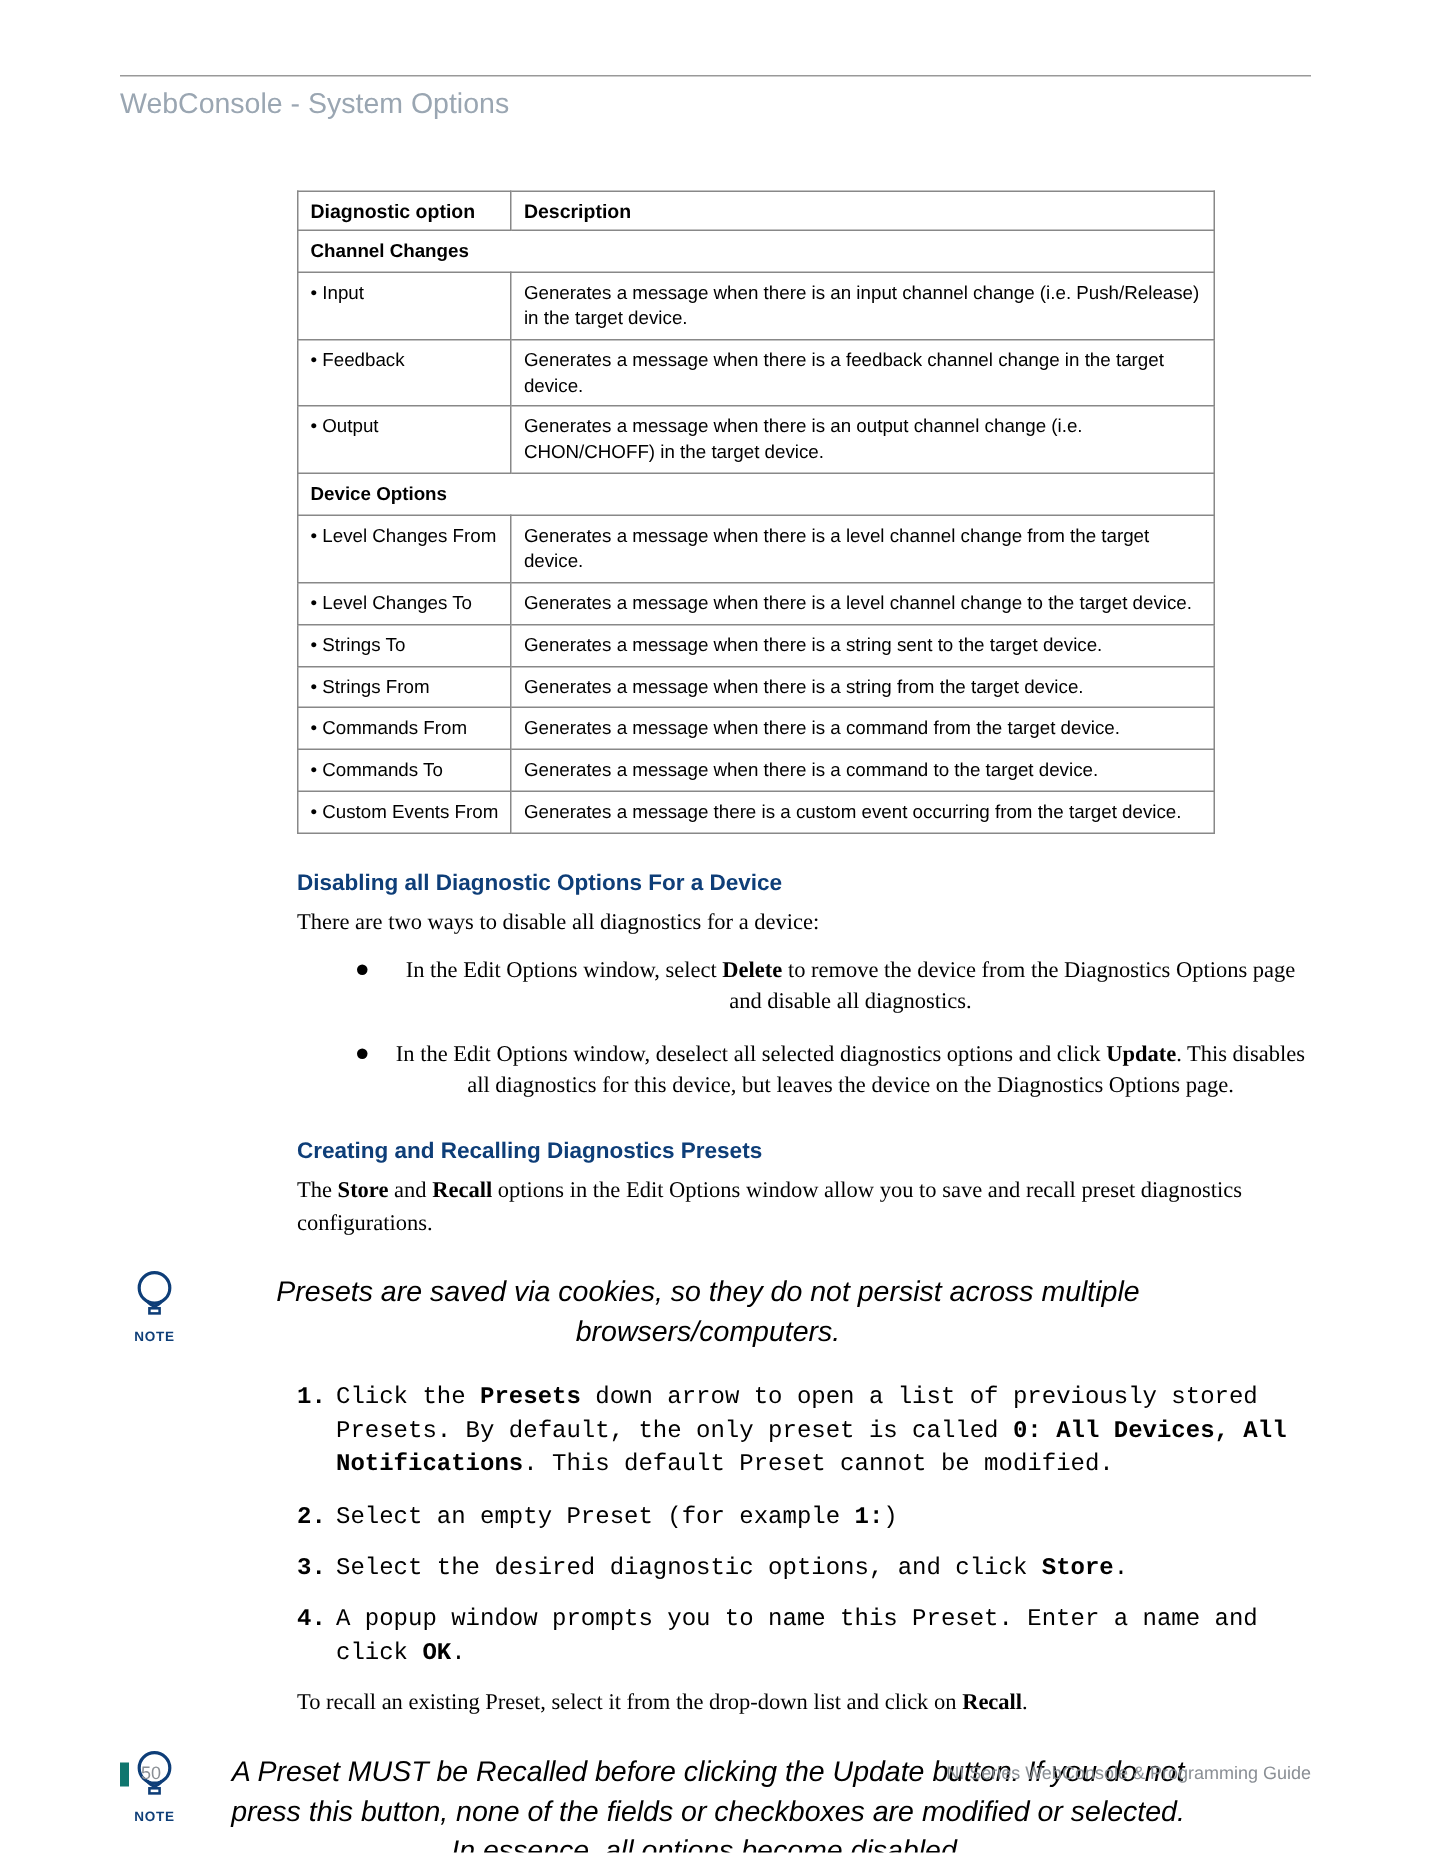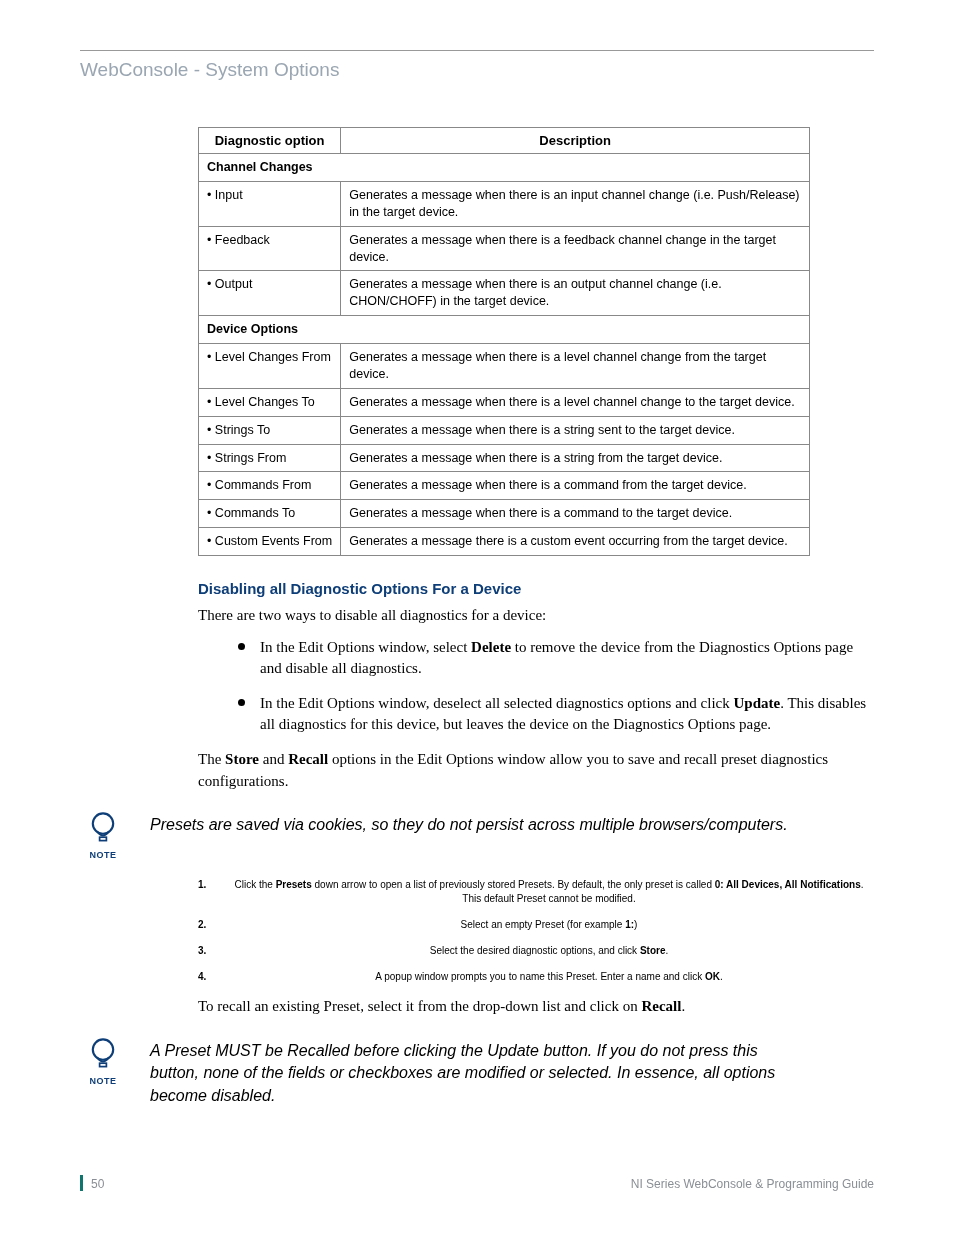--- a/index.html
+++ b/index.html
@@ -39,21 +39,21 @@
     color: #fff;
     text-align: left;
     padding: 5px 8px;
     font-family: "Trebuchet MS", Arial, sans-serif;
     font-weight: bold;
     font-size: 13px;
     border: 1px solid #0e3e78;
   }
   table.diag th.col {
     background: #fff;
-    text-align: center;
+    text-align: left;
     padding: 5px 8px;
     font-weight: bold;
     border: 1px solid #888;
     font-size: 13px;
   }
   table.diag td {
     border: 1px solid #888;
     padding: 5px 8px;
     vertical-align: top;
     line-height: 1.35;
@@ -84,20 +84,21 @@
     padding: 0;
     margin: 8px 0 0 40px;
     font-family: "Times New Roman", Times, serif;
     font-size: 15px;
   }
   ul.bullets li {
     position: relative;
     padding-left: 22px;
     margin-bottom: 14px;
     line-height: 1.4;
+    text-align: center;
   }
   ul.bullets li::before {
     content: "";
     position: absolute;
     left: 0;
     top: 6px;
     width: 7px;
     height: 7px;
     background: #000;
     border-radius: 50%;
@@ -121,59 +122,59 @@
   }
   .note-icon .label {
     color: #0e3e78;
     font-size: 9px;
     font-weight: bold;
     letter-spacing: 0.5px;
   }
   .note-text {
     font-family: Arial, Helvetica, sans-serif;
     font-style: italic;
-    font-size: 16px;
+    font-size: 19px;
     line-height: 1.4;
     flex: 1;
     padding-top: 4px;
     padding-right: 80px;
+    text-align: center;
   }
   ol.steps {
     list-style: none;
     counter-reset: step;
     padding: 0;
     margin: 0 0 10px 0;
-    font-family: Liberation Sans, sans-serif;
-    font-size: 10px;
-    text-align: center;
+    font-family: Liberation Mono, monospace;
+    font-size: 16px;
   }
   ol.steps li {
     counter-increment: step;
     position: relative;
     padding-left: 26px;
     margin-bottom: 12px;
     line-height: 1.4;
   }
   ol.steps li::before {
     content: counter(step) ".";
     position: absolute;
     left: 0;
     top: 0;
     font-weight: bold;
   }
   .footer {
     position: absolute;
     bottom: 44px;
     left: 80px;
     right: 80px;
-    border-left: 3px solid #0f766e;
+    border-left: 6px solid #0f766e;
     padding-left: 8px;
     display: flex;
     justify-content: space-between;
-    align-items: flex-end;
+    align-items: flex-start;
     font-family: "Trebuchet MS", Arial, sans-serif;
     font-size: 12px;
     color: #8a8f95;
     height: 16px;
   }
 </style>
 </head>
 <body>
 
 <div class="page">
@@ -237,20 +238,21 @@
     </tbody>
       </table>
 
     <div class="h2">Disabling all Diagnostic Options For a Device</div>
     <p class="body-text">There are two ways to disable all diagnostics for a device:</p>
     <ul class="bullets">
       <li><span>In the Edit Options window, select </span><b>Delete</b><span> to remove the device from the Diagnostics Options page and disable all diagnostics.</span></li>
       <li><span>In the Edit Options window, deselect all selected diagnostics options and click </span><b>Update</b><span>. This disables all diagnostics for this device, but leaves the device on the Diagnostics Options page.</span></li>
     </ul>
 
+    <div class="h2">Creating and Recalling Diagnostics Presets</div>
     <p class="body-text"><span>The </span><b>Store</b><span> and </span><b>Recall</b><span> options in the Edit Options window allow you to save and recall preset diagnostics configurations.</span></p>
 
     <div class="note-row">
       <div class="note-icon">
         <svg class="bulb" viewBox="0 0 40 40">
           <circle cx="20" cy="16" r="12" fill="none" stroke="#0e3e78" stroke-width="2.5"></circle>
           <path d="M14 26 Q20 34 26 26" fill="none" stroke="#0e3e78" stroke-width="2.5"></path>
           <rect x="16" y="32" width="8" height="4" fill="none" stroke="#0e3e78" stroke-width="2"></rect>
         </svg>
         <div class="label">NOTE</div>

